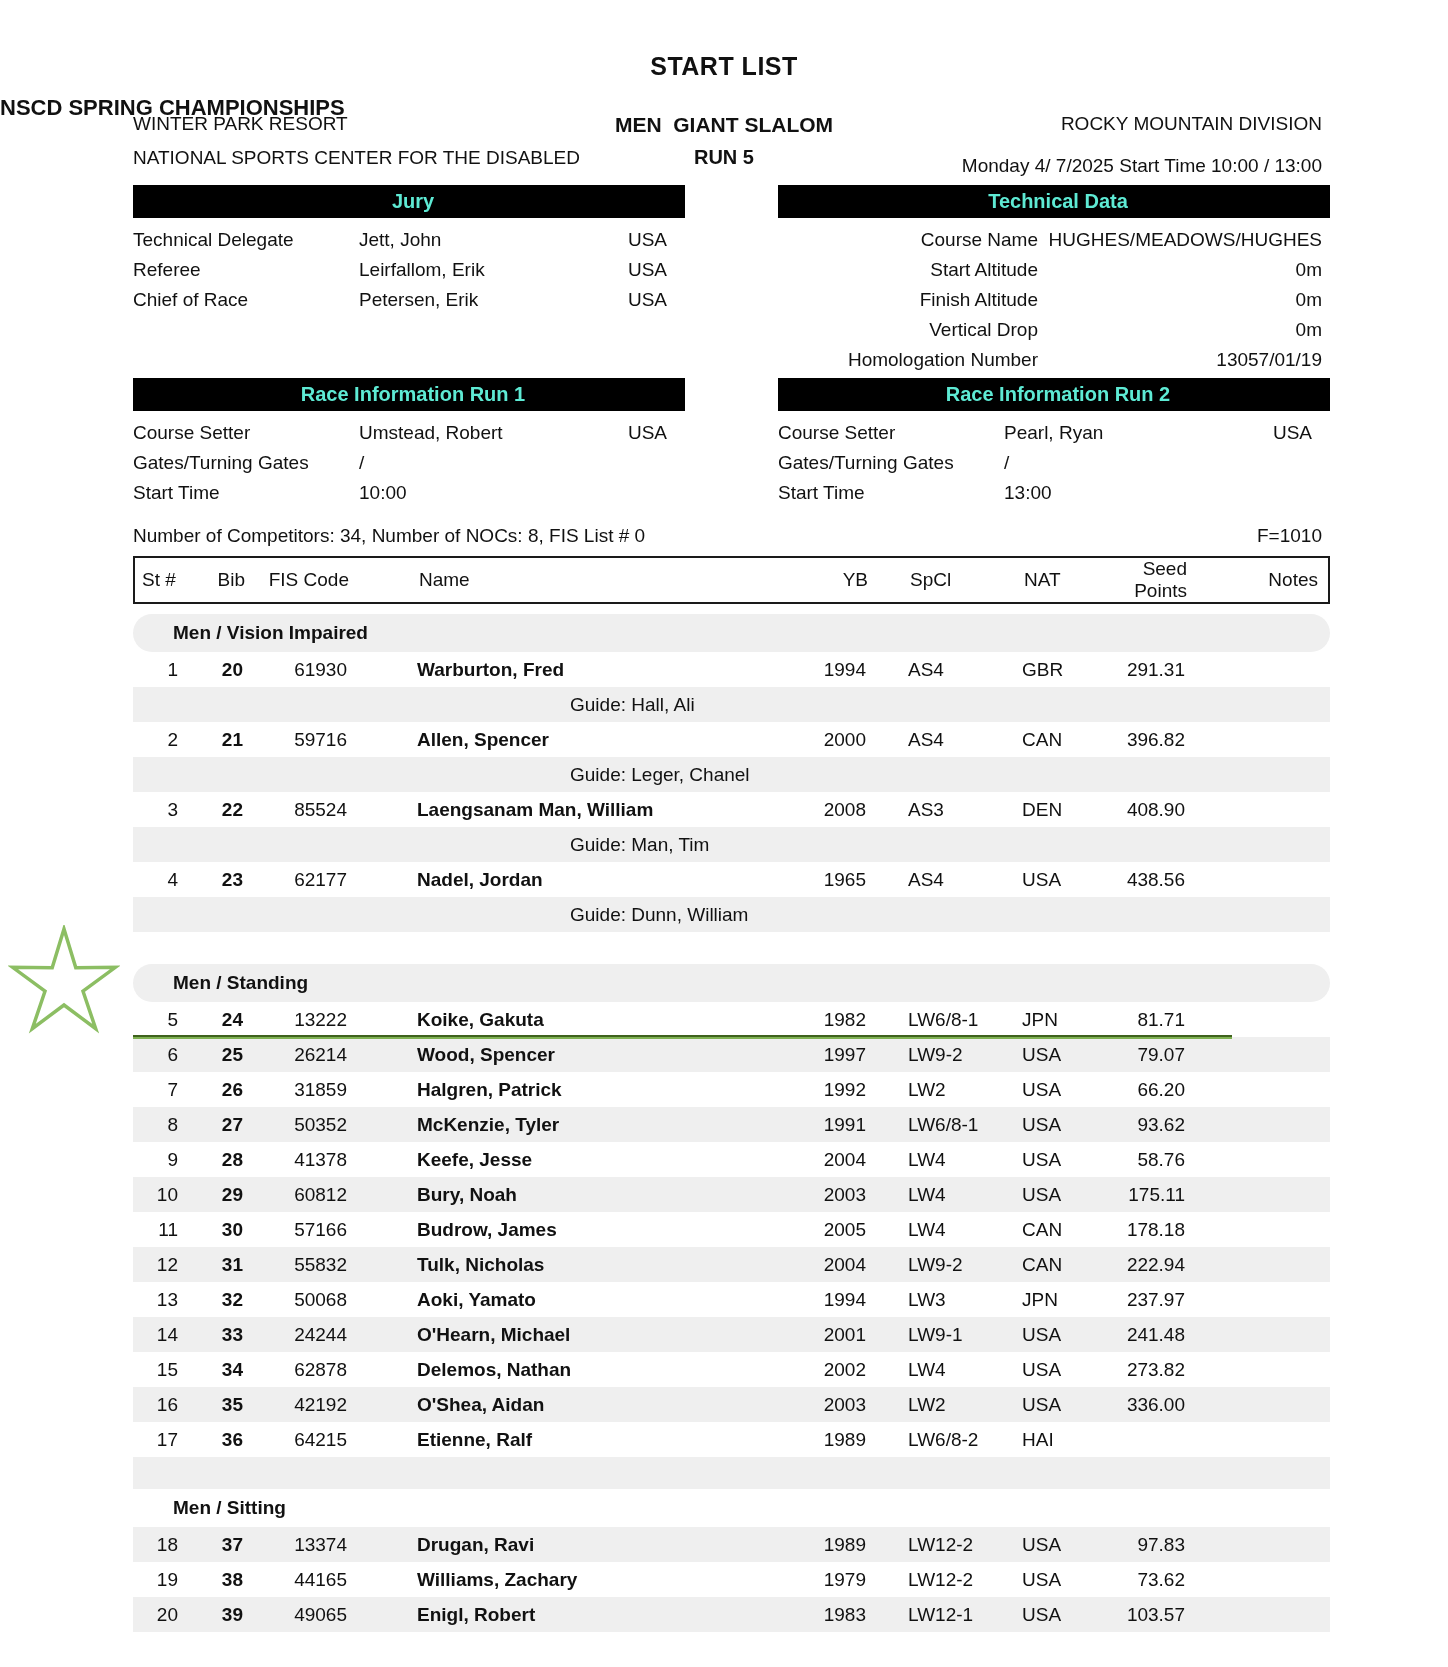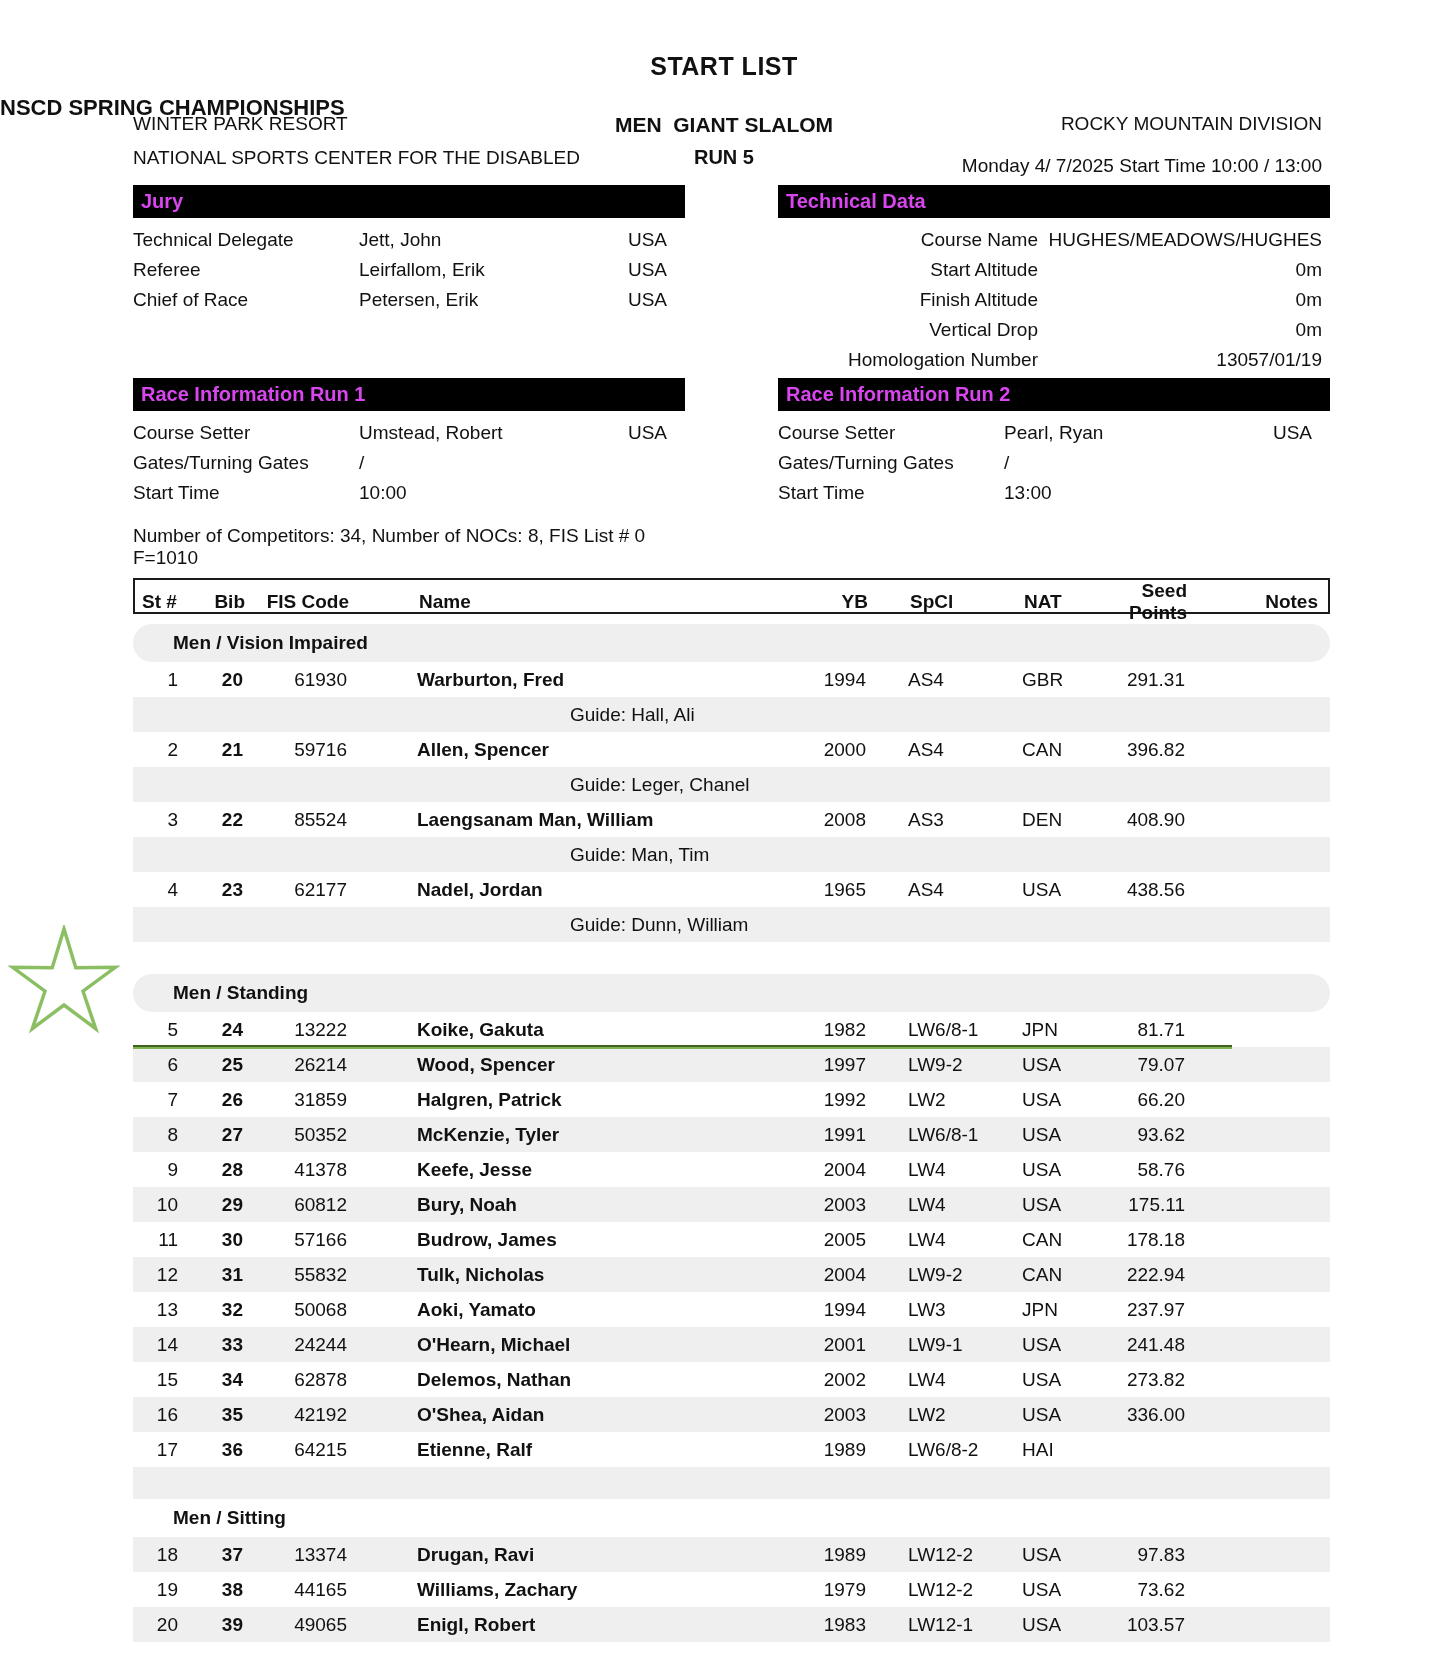--- a/index.html
+++ b/index.html
@@ -20,36 +20,36 @@
   .dh-left1   { position:absolute; top:113px; left:133px; font-size:19px; }
   .dh-left2   { position:absolute; top:147px; left:133px; font-size:19px; }
   .dh-right1  { position:absolute; top:113px; right:126px; font-size:19px; text-align:right; }
   .dh-right2  { position:absolute; top:155px; right:126px; font-size:19px; text-align:right; }
 
   
   .main { margin-left:133px; width:1197px; }
   .panels-row { display:flex; gap:93px; align-items:flex-start; }
   .panels-row.first { min-height:193px; }
   .panel { width:552px; }
-  .panel-bar { background:#000; color:#d946ef; font-weight:bold; font-size:20px; height:33px; line-height:33px; padding-left:8px; }
+  .panel-bar { background:#000; color:#5eead4; font-weight:bold; font-size:20px; height:33px; line-height:33px; padding-left:8px;text-align:center; }
   .panel-body { padding-top:7px; }
   .p-row { display:flex; line-height:30px; font-size:19px; }
   .p-label { width:226px; flex:none; }
   .p-value { flex:1; }
   .p-nat   { flex:none; width:70px; text-align:right; padding-right:18px; }
   .tech .p-label { width:260px;text-align:right; }
   .tech .p-value { text-align:right; padding-right:8px; }
 
-  .summary-line { display:flex; justify-content:space-between; margin-top:17px; font-size:19px; padding-right:8px;flex-direction:column; }
+  .summary-line { display:flex; justify-content:space-between; margin-top:17px; font-size:19px; padding-right:8px; }
 
   
   .cols { display:grid; grid-template-columns:45px 75px 105px 405px 105px 132px 90px 115px 1fr; }
   .thead-box {
-    margin-top:9px; border:2px solid #1a1a1a; height:36px; align-items:center;
-    font-size:19px; background:#fff;font-weight:bold;
+    margin-top:9px; border:2px solid #1a1a1a; height:48px; align-items:center;
+    font-size:19px; background:#fff;
   }
   .c-st   { text-align:right; }
   .c-bib  { text-align:right; padding-right:10px; }
   .c-fis  { text-align:right; padding-right:11px; }
   .c-name { text-align:left;  padding-left:59px; }
   .c-yb   { text-align:right; padding-right:2px; }
   .c-spcl { text-align:left;  padding-left:40px; }
   .c-nat  { text-align:left;  padding-left:22px; }
   .c-pts  { text-align:right; padding-right:20px; }
   .c-note { text-align:right; padding-right:10px; }

